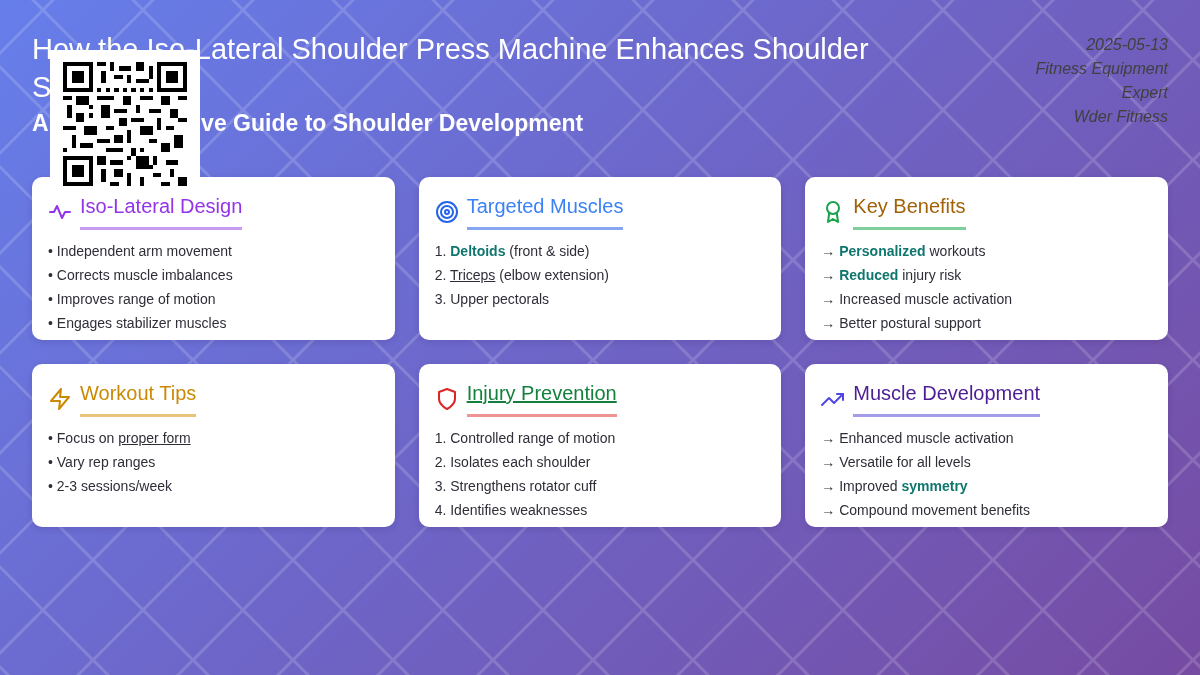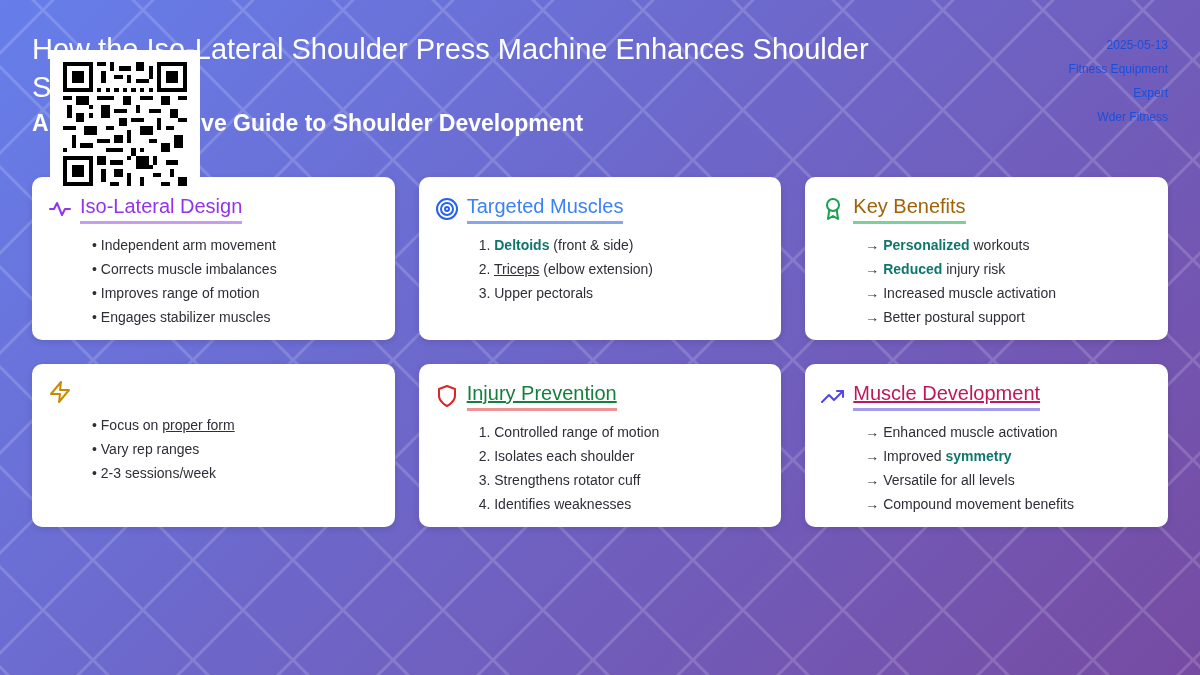--- a/index.html
+++ b/index.html
@@ -17,21 +17,21 @@
     position: absolute; left: 32px; top: 30px; width: 940px;
   }
   .title {
     font-size: 29px; font-weight: normal; line-height: 38px; color: #fff;
   }
   .subtitle {
     font-size: 23px; line-height: 30px; color: #fff; margin-top: 2px;
   }
   .meta {
     position: absolute; right: 32px; top: 33px; text-align: right;
-    font-size: 12px; line-height: 24px; color: #1d4ed8;
+    font-size: 16px; line-height: 24px; color: #404040; font-style: italic;
   }
   .qr {
     position: absolute; left: 50px; top: 50px; width: 150px; height: 145px;
     background: #fff; padding: 12px 13px; z-index: 3;
   }
   .qr svg { width: 124px; height: 124px; display: block; }
   .grid {
     position: absolute; left: 32px; top: 177px; width: 1136px;
     display: grid; grid-template-columns: repeat(3, 1fr);
     grid-auto-rows: 163px; column-gap: 24px; row-gap: 24px;
@@ -40,33 +40,33 @@
   .card {
     background: #fff; border-radius: 10px; padding: 16px 16px 14px 16px;
     color: #2b2b33; box-shadow: 0 2px 6px rgba(40,20,90,0.15);
   }
   .card-head {
     display: flex; align-items: center; gap: 8px; margin-bottom: 9px;
   }
   .card-head .icon { width: 24px; height: 24px; flex: 0 0 24px; display: inline-flex; }
   .card-head .icon svg { width: 24px; height: 24px; }
   .card-title {
-    font-size: 20px; line-height: 26px; padding-bottom: 2px;
+    font-size: 20px; line-height: 26px; padding-bottom: 8px;
     border-bottom: 3px solid currentColor;
   }
   .items { list-style: none; }
-  .items li { font-size: 14px; line-height: 24px; color: #2e2e38; margin-left: 44px; }
+  .items li { font-size: 14px; line-height: 24px; color: #2e2e38; }
   .items li b { font-weight: bold; color: #0f766e; }
   .items li u { text-decoration: underline; }
   .c-purple .card-title { color: #9333ea; border-bottom-color: #c79bf0; }
   .c-blue .card-title { color: #3b82f6; border-bottom-color: #86a7f0; }
   .c-green .card-title { color: #a16207; border-bottom-color: #7fcf9c; }
   .c-yellow .card-title { color: #ca8a04; border-bottom-color: #e8c47a; }
   .c-red .card-title { color: #15803d; border-bottom-color: #ee9494; text-decoration: underline; }
-  .c-indigo .card-title { color: #be185d; border-bottom-color: #a29ce9; text-decoration: underline; }
+  .c-indigo .card-title { color: #4c1d95; border-bottom-color: #a29ce9; }
 </style>
 </head>
 <body>
 
 <svg class="lattice" width="1200" height="675" viewBox="0 0 1200 675">
   <defs>
     <pattern id="diam" x="-7" y="-40" width="100" height="100" patternUnits="userSpaceOnUse">
       <path d="M0 0 L100 100 M100 0 L0 100" stroke="rgba(255,255,255,0.16)" stroke-width="3" fill="none"></path>
     </pattern>
     <radialGradient id="glow" cx="0.5" cy="0.5" r="0.5">
@@ -229,20 +229,21 @@
     </ul>
   </section>
 
   <section class="card c-yellow">
     <div class="card-head">
       <span class="icon">
         <svg viewBox="0 0 24 24" fill="none" stroke="#ca8a04" stroke-width="2" stroke-linejoin="round">
             <path d="M13 2 3 14h9l-1 8 10-12h-9l1-8z"></path>
           </svg>
       </span>
+      <span class="card-title">Workout Tips</span>
     </div>
     <ul class="items">
       <li><span>• </span><span>Focus on </span><u>proper form</u></li>
       <li><span>• </span><span>Vary rep ranges</span></li>
       <li><span>• </span><span>2-3 sessions/week</span></li>
     </ul>
   </section>
 
   <section class="card c-red">
     <div class="card-head">
@@ -266,19 +267,19 @@
       <span class="icon">
         <svg viewBox="0 0 24 24" fill="none" stroke="#4f46e5" stroke-width="2" stroke-linecap="round" stroke-linejoin="round">
             <path d="M1 18l7-7 5 5 9-9"></path>
             <path d="M16 7h6v6"></path>
           </svg>
       </span>
       <span class="card-title">Muscle Development</span>
     </div>
     <ul class="items">
       <li><span>→ </span><span>Enhanced muscle activation</span></li>
+      <li><span>→ </span><span>Versatile for all levels</span></li>
       <li><span>→ </span><span>Improved </span><b>symmetry</b></li>
-      <li><span>→ </span><span>Versatile for all levels</span></li>
       <li><span>→ </span><span>Compound movement benefits</span></li>
     </ul>
   </section>
 
 </main>
 
 </body></html>

